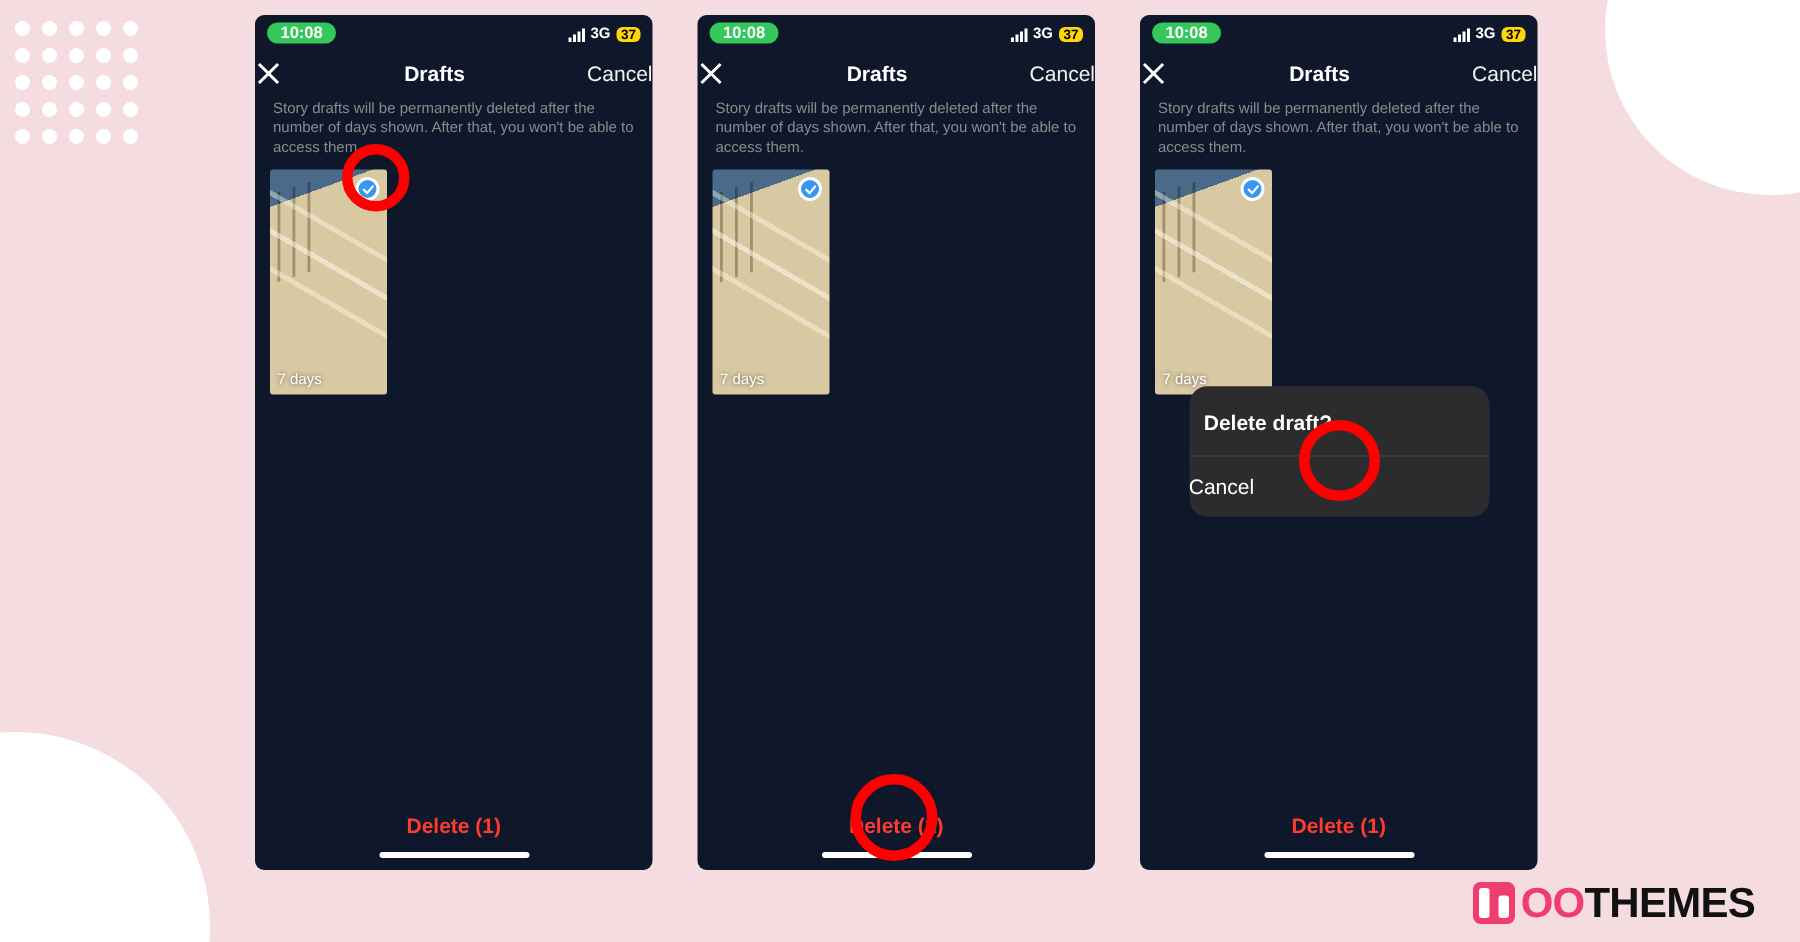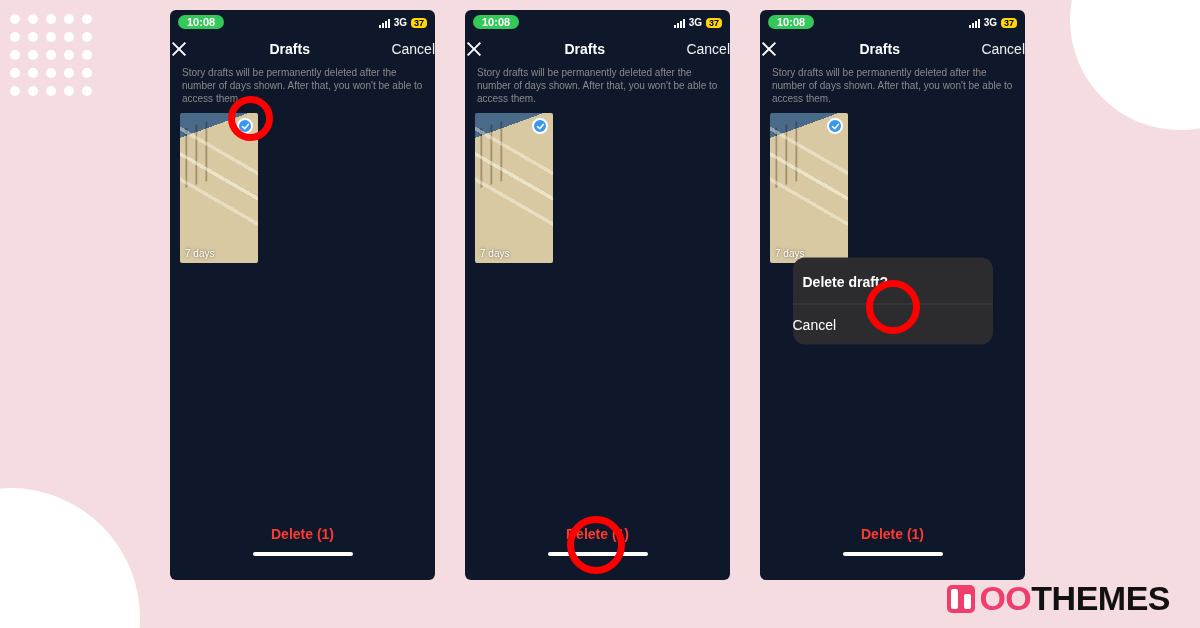--- a/index.html
+++ b/index.html
@@ -173,21 +173,21 @@
     bottom: 4px; left: 5px;
     font-size: 10px;
     color: #fff;
     text-shadow: 0 0 3px rgba(0,0,0,0.6);
   }
 
   .bottom-area {
     position: absolute;
     bottom: 0; left: 0; right: 0;
     text-align: center;
-    padding: 10px 0 24px;
+    padding: 10px 0 8px;
   }
   .delete-btn {
     color: #ff3b30;
     font-size: 14px;
     font-weight: 600;
   }
   .home-indicator {
     width: 100px; height: 4px;
     background: #fff;
     border-radius: 3px;
@@ -226,21 +226,21 @@
     position: absolute;
     border: 7px solid #ff0000;
     border-radius: 50%;
     z-index: 10;
     pointer-events: none;
   }
 
   .brand {
     position: absolute;
     bottom: 10px; right: 30px;
-    font-size: 34px;
+    font-size: 28px;
     font-weight: 800;
     letter-spacing: -0.5px;
     color: #111;
     display:flex;align-items:center;
   }
   .brand .logo-h {
     display:inline-block;
     width:28px;height:28px;
     background:#ef3e6d;
     border-radius:5px;

